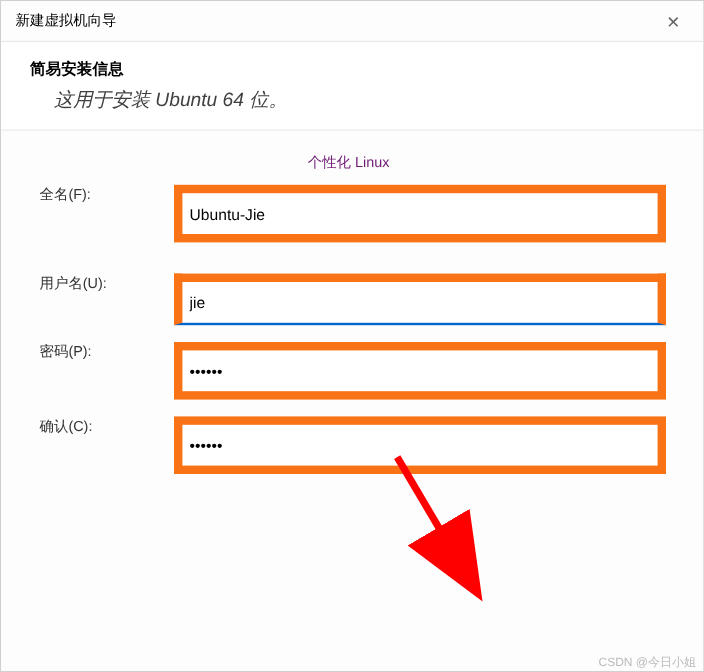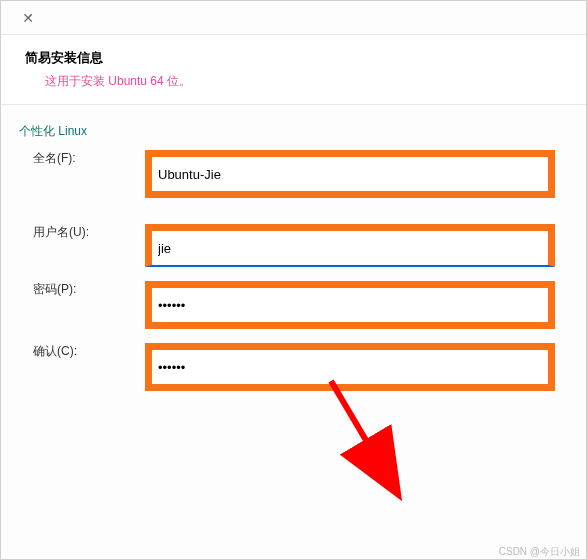--- a/index.html
+++ b/index.html
@@ -48,33 +48,35 @@
       border-bottom: 1px solid #e8e8e8;
       background: #ffffff;
     }
     .header-title {
       font-size: 13px;
       font-weight: bold;
       color: #000;
       margin-bottom: 6px;
     }
     .header-subtitle {
-      font-size: 12px;
-      color: #ec4899;
+      font-size: 16px;
+      color: #404040;
       padding-left: 20px;
+      font-style: italic;
     }
     .body-area {
       flex: 1;
       padding: 18px 24px 0 18px;
       background: #fdfdfd;
     }
     .section-label {
       font-size: 12px;
-      color: #0f766e;
+      color: #701a75;
       margin-bottom: 10px;
+      text-align: center;
     }
     .form-row {
       display: flex;
       align-items: flex-start;
       margin-bottom: 14px;
       padding-left: 14px;
     }
     .form-row.extra-gap {
       margin-top: 26px;
     }
@@ -145,20 +147,21 @@
       color: rgba(120,120,120,0.5);
       pointer-events: none;
     }
   </style>
 </head>
 <body>
 
 <div class="dialog">
 
   <div class="titlebar">
+    <span>新建虚拟机向导</span>
     <div class="close-btn">
       <span>✕</span>
     </div>
   </div>
 
   <div class="header-block">
     <div class="header-title">简易安装信息</div>
     <div class="header-subtitle">这用于安装 Ubuntu 64 位。</div>
   </div>
 

